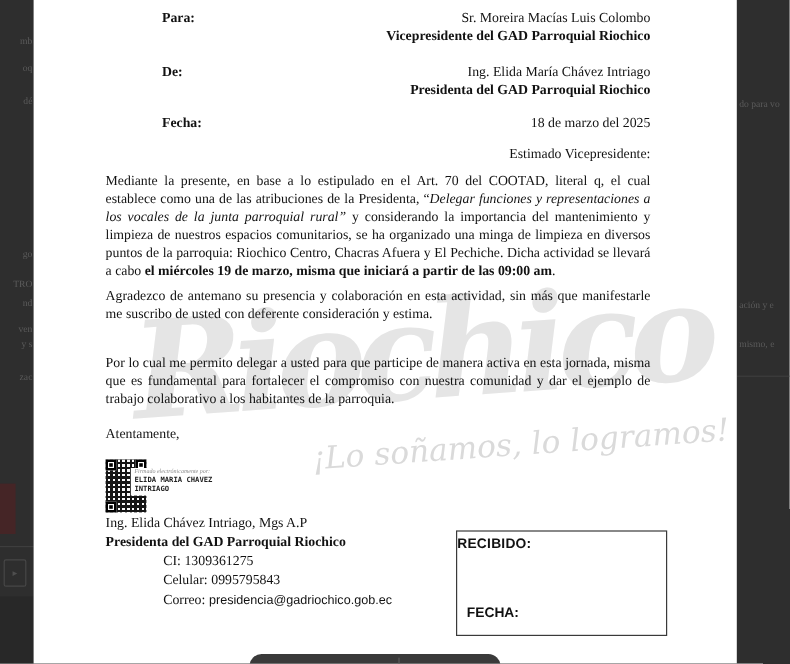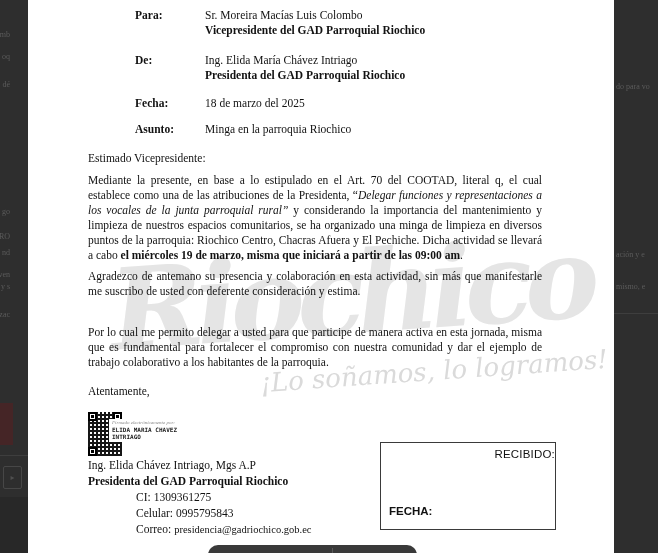--- a/index.html
+++ b/index.html
@@ -7,21 +7,21 @@
     width:658px;height:553px;overflow:hidden;position:relative;
     background:#2e2e2e;
     font-family:"Liberation Serif", serif;
   }
   
   .strip{position:absolute;top:0;height:553px;}
   .strip-left{left:0;width:28px;}
   .strip-right{left:614px;width:44px;}
   .frag{position:absolute;font-size:8px;color:#5b5b5b;white-space:nowrap;line-height:9px;}
   .frag.it{}
-  .strip-left .frag{right:18px;text-align:center;}
+  .strip-left .frag{right:1px;text-align:center;}
   .strip-right .frag{left:2px;}
   .red-block{position:absolute;left:0;top:403px;width:13px;height:42px;background:#452526;}
   .strip-hline{position:absolute;left:0;width:100%;height:1px;background:#3e3e3e;}
   .mini-box{position:absolute;left:3px;top:466px;width:17px;height:21px;border:1px solid #474747;border-radius:2px;
             color:#4f4f4f;font-size:8px;display:flex;align-items:center;justify-content:center;}
   .strip-dark{position:absolute;left:0;top:497px;width:28px;height:56px;background:#282828;}
 
   
   .page{position:absolute;left:28px;top:0;width:586px;height:553px;background:#ffffff;overflow:hidden;}
 
@@ -35,52 +35,52 @@
     position:absolute;left:232px;top:356px;z-index:1;
     font-family:"DejaVu Serif", serif;font-style:italic;
     font-size:26px;color:#dadada;transform:rotate(-4deg);white-space:nowrap;user-select:none;
   }
 
   .content{position:absolute;left:60px;top:8px;width:454px;z-index:2;
            font-size:11.5px;line-height:15px;color:#121212;}
 
   .hrow{display:flex;margin-left:47px;}
   .hlabel{width:70px;font-weight:bold;flex:none;}
-  .hval{flex:1;}
+  .hval{flex:1;text-align:right;}
   .bold{font-weight:bold;}
 
   .para{text-align:justify;margin:0;}
-  .salutation{margin:0 0 7px 0;}
+  .salutation{margin:0 0 7px 0;text-align:right;}
   .p1{margin-bottom:6px;}
   .p2{margin-bottom:14px;}
   .p3{margin-bottom:26px;}
   .closing{margin-bottom:12px;}
 
   
   .stamp{position:relative;height:46px;margin:2px 0 0 0;}
   .qr{position:absolute;left:0;top:1px;width:34px;height:44px;
       background:
         repeating-linear-gradient(0deg,#161616 0 2px,transparent 2px 4px),
         repeating-linear-gradient(90deg,#161616 0 2px,#fbfbfb 2px 4px);}
   .finder{position:absolute;width:9px;height:9px;background:#fff;border:2px solid #000;box-sizing:border-box;}
   .finder::after{content:"";position:absolute;left:1px;top:1px;width:3px;height:3px;background:#000;}
   .finder.tl{left:0;top:0;} .finder.tr{right:0;top:0;} .finder.bl{left:0;bottom:0;}
   .stamp-label{position:absolute;left:21px;top:8px;background:#ffffff;padding:1px 3px 2px 3px;}
   .signed-by{font-family:"Liberation Serif", serif;font-style:italic;font-size:5px;color:#8a8a8a;line-height:6px;white-space:nowrap;}
   .stamp-name{font-family:"DejaVu Sans Mono", monospace;font-weight:bold;font-size:6px;line-height:7px;color:#1d1d1d;white-space:nowrap;}
 
   .sigline{line-height:16px;}
   .sigline .lab{font-weight:normal;margin-right:3px;margin-left:48px;}
-  .sans{font-family:Liberation Serif, serif;font-size:10.5px;}
+  .sans{font-family:Liberation Sans, sans-serif;font-size:10.5px;}
 
   
   .received{position:absolute;left:352px;top:442px;width:174px;height:86px;
             border:1.5px solid #3a3a3a;background:#fff;z-index:3;
             font-family:"Liberation Sans", sans-serif;}
-  .received-title{text-align:right;font-weight:normal;font-size:11.5px;margin-top:5px;letter-spacing:.2px;color:#111;}
+  .received-title{text-align:left;font-weight:bold;font-size:11.5px;margin-top:5px;letter-spacing:.2px;color:#111;}
   .received-fecha{position:absolute;left:8px;bottom:12px;font-weight:bold;font-size:11.5px;color:#111;}
 
   
   .pill{position:absolute;left:208px;top:545px;width:209px;height:16px;
         background:#3a3a3a;border-radius:10px 10px 0 0;z-index:6;}
   .pill-divider{position:absolute;left:124px;top:3px;width:1px;height:12px;background:#5a5a5a;}
 </style>
 </head>
 <body>
 
@@ -128,24 +128,20 @@
         <div>Ing. Elida María Chávez Intriago</div>
         <div class="bold">Presidenta del GAD Parroquial Riochico</div>
       </span>
     </div>
 
     <div class="hrow" style="margin-bottom:11px">
       <span class="hlabel">Fecha:</span>
       <span class="hval">18 de marzo del 2025</span>
     </div>
 
-    <div class="hrow" style="margin-bottom:14px">
-      <span class="hlabel">Asunto:</span>
-      <span class="hval">Minga en la parroquia Riochico</span>
-    </div>
 
     <div class="salutation">Estimado Vicepresidente:</div>
 
     <p class="para p1">
       <span>Mediante la presente, en base a lo estipulado en el Art. 70 del COOTAD, literal q, el cual establece como una de las atribuciones de la Presidenta, “</span><span style="font-style:italic">Delegar funciones y representaciones a los vocales de la junta parroquial rural”</span><span> y considerando la importancia del mantenimiento y limpieza de nuestros espacios comunitarios, se ha organizado una minga de limpieza en diversos puntos de la parroquia: Riochico Centro, Chacras Afuera y El Pechiche. Dicha actividad se llevará a cabo </span><span class="bold">el miércoles 19 de marzo, misma que iniciará a partir de las 09:00 am</span><span>.</span>
     </p>
 
     <p class="para p3">Agradezco de antemano su presencia y colaboración en esta actividad, sin más que manifestarle me suscribo de usted con deferente consideración y estima.</p>
 
     <p class="para p2">Por lo cual me permito delegar a usted para que participe de manera activa en esta jornada, misma que es fundamental para fortalecer el compromiso con nuestra comunidad y dar el ejemplo de trabajo colaborativo a los habitantes de la parroquia.</p>

